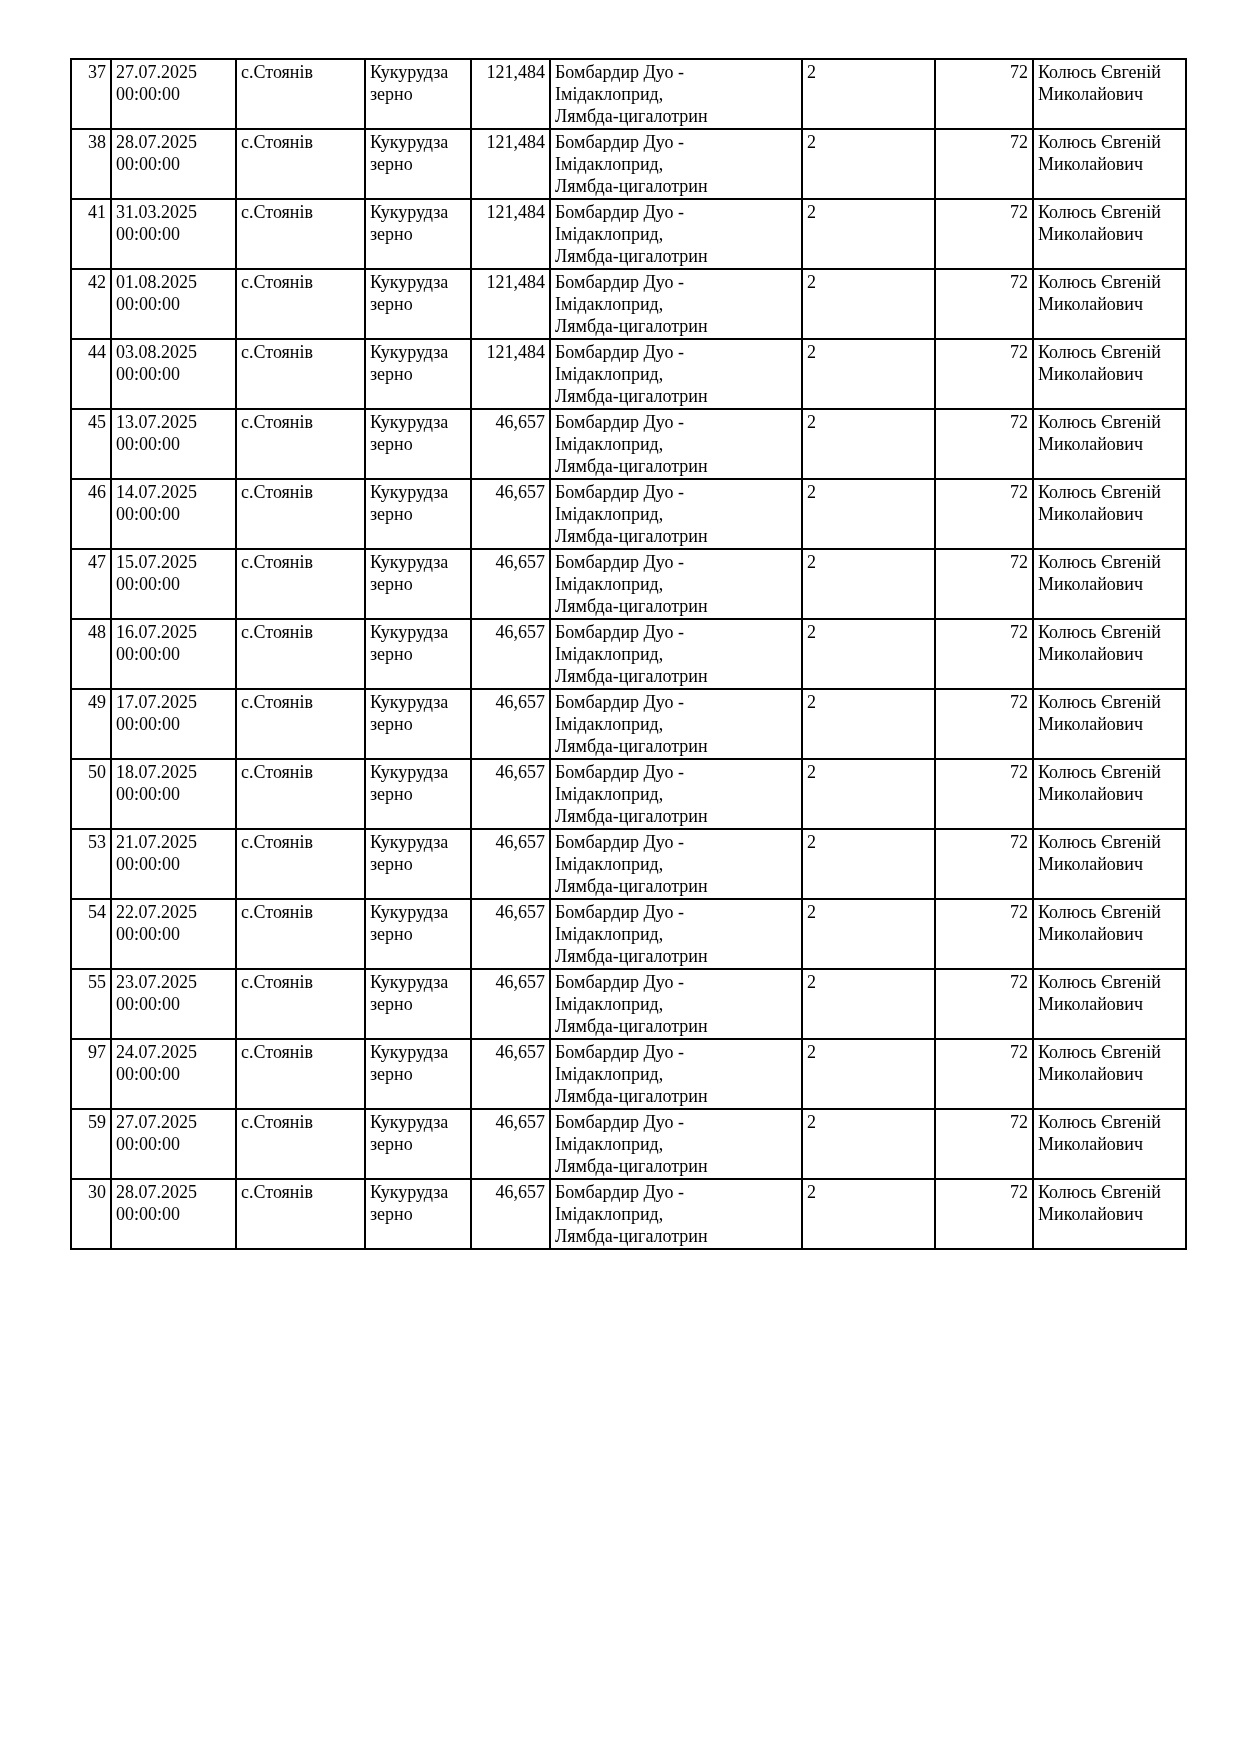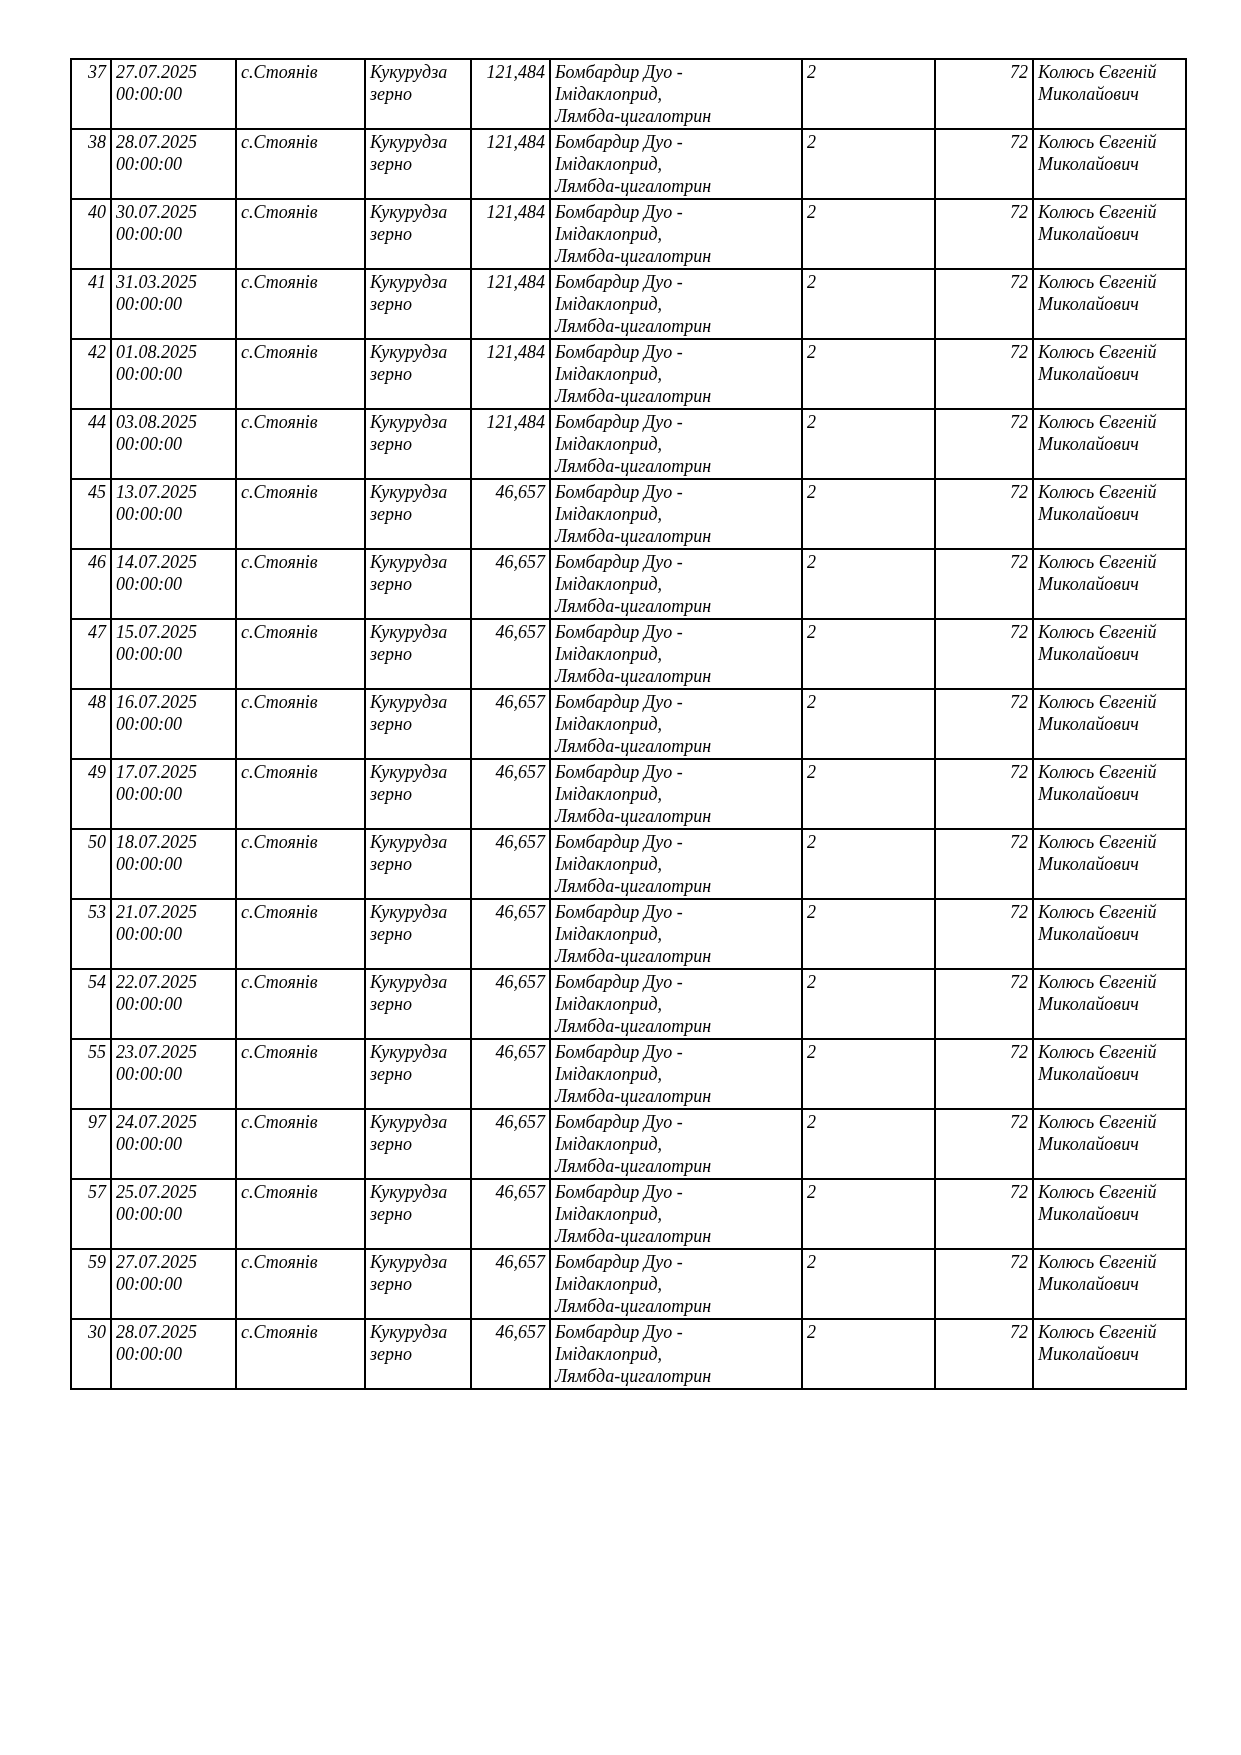--- a/index.html
+++ b/index.html
@@ -16,21 +16,20 @@
     font-family: "Liberation Serif", "DejaVu Serif", serif;
     overflow: hidden;
   }
   table.records {
     position: absolute;
     left: 70px;
     top: 58px;
     border-collapse: collapse;
     table-layout: fixed;
     width: 1115px;
-    font-style: italic;
   }
   table.records tr {
     height: 68.5px;
   }
   table.records td {
     border: 2px solid #000000;
     vertical-align: top;
     padding: 1px 4px 1px 4px;
     font-size: 18px;
     line-height: 22px;
@@ -86,36 +85,20 @@
           <td class="al">Бомбардир Дуо -
 Імідаклоприд,
 Лямбда-цигалотрин</td>
           <td class="al">2</td>
           <td class="ar">72</td>
           <td class="al">Колюсь Євгеній
 Миколайович</td>
         </tr>
 
 
-        <tr>
-          <td class="ar">40</td>
-          <td class="al">30.07.2025
-00:00:00</td>
-          <td class="al">с.Стоянів</td>
-          <td class="al">Кукурудза
-зерно</td>
-          <td class="ar">121,484</td>
-          <td class="al">Бомбардир Дуо -
-Імідаклоприд,
-Лямбда-цигалотрин</td>
-          <td class="al">2</td>
-          <td class="ar">72</td>
-          <td class="al">Колюсь Євгеній
-Миколайович</td>
-        </tr>
 
         <tr>
           <td class="ar">41</td>
           <td class="al">31.03.2025
 00:00:00</td>
           <td class="al">с.Стоянів</td>
           <td class="al">Кукурудза
 зерно</td>
           <td class="ar">121,484</td>
           <td class="al">Бомбардир Дуо -
@@ -327,36 +310,20 @@
           <td class="ar">46,657</td>
           <td class="al">Бомбардир Дуо -
 Імідаклоприд,
 Лямбда-цигалотрин</td>
           <td class="al">2</td>
           <td class="ar">72</td>
           <td class="al">Колюсь Євгеній
 Миколайович</td>
         </tr>
 
-        <tr>
-          <td class="ar">57</td>
-          <td class="al">25.07.2025
-00:00:00</td>
-          <td class="al">с.Стоянів</td>
-          <td class="al">Кукурудза
-зерно</td>
-          <td class="ar">46,657</td>
-          <td class="al">Бомбардир Дуо -
-Імідаклоприд,
-Лямбда-цигалотрин</td>
-          <td class="al">2</td>
-          <td class="ar">72</td>
-          <td class="al">Колюсь Євгеній
-Миколайович</td>
-        </tr>
 
 
         <tr>
           <td class="ar">59</td>
           <td class="al">27.07.2025
 00:00:00</td>
           <td class="al">с.Стоянів</td>
           <td class="al">Кукурудза
 зерно</td>
           <td class="ar">46,657</td>

